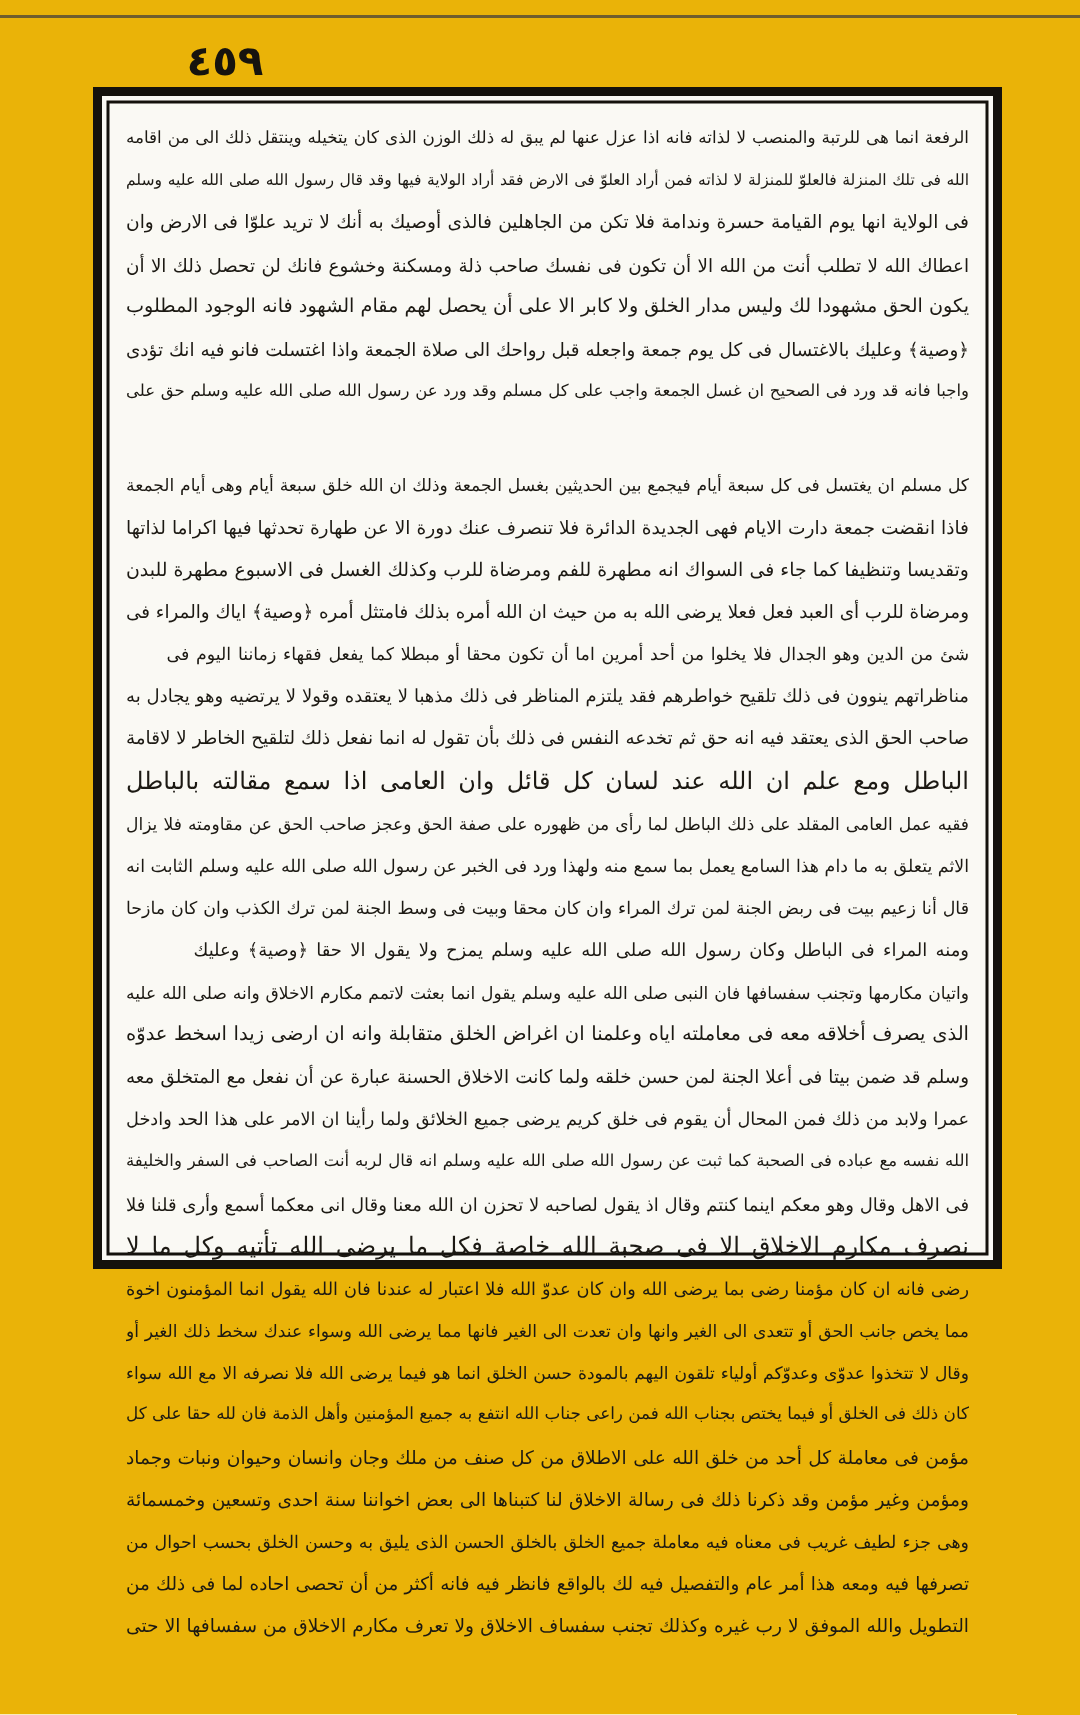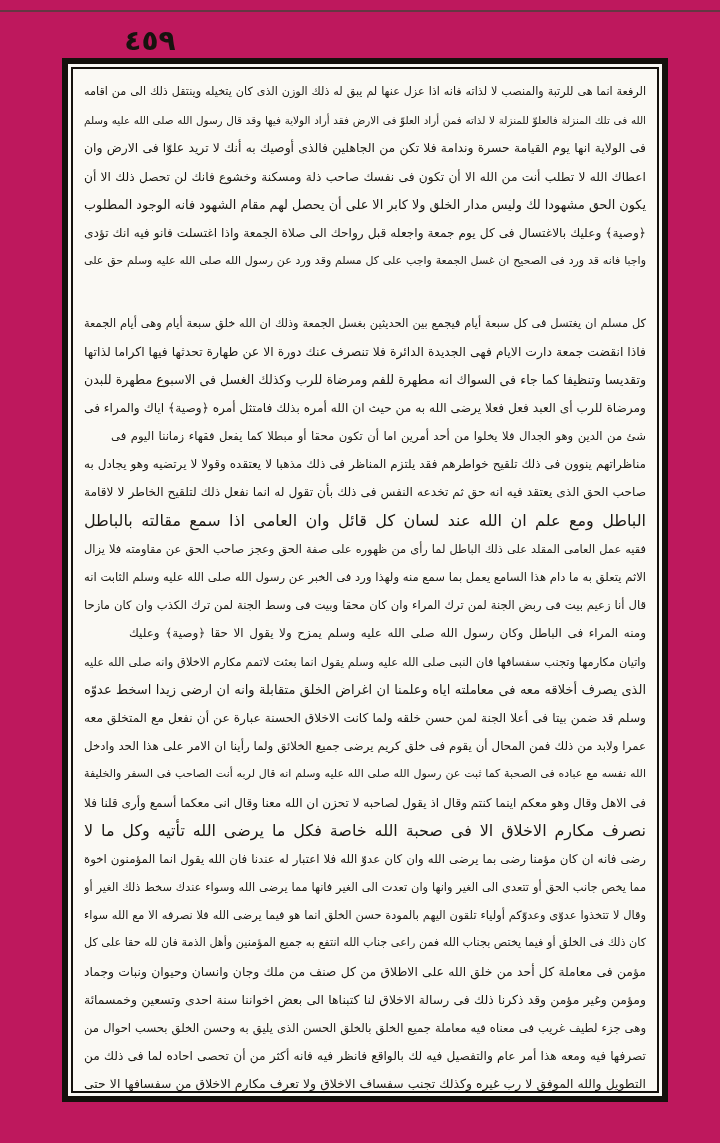--- a/index.html
+++ b/index.html
@@ -1,35 +1,35 @@
 <!DOCTYPE html>
 <html lang="ar"><head>
 <meta charset="utf-8">
 <style>
   html,body{margin:0;padding:0;}
   .screen{
     position:relative;
     width:720px;height:1143px;
-    background:#be185d;
+    background:#eab308;
     overflow:hidden;
     font-family:"DejaVu Sans",sans-serif;
   }
   .scan-edge-line{
     position:absolute;left:0;top:10px;width:720px;height:2px;
     background:#45403a;opacity:.75;
   }
   .page-number{
     position:absolute;left:104px;top:24px;width:92px;
     font-family:"DejaVu Sans",sans-serif;
     font-weight:bold;font-size:28px;line-height:34px;
     color:#16130e;text-align:center;
     letter-spacing:1px;
   }
   .frame-outer{
-    position:absolute;left:62px;top:58px;width:606px;height:1044px;
+    position:absolute;left:62px;top:58px;width:606px;height:788px;
     border:6px solid #14110c;box-sizing:border-box;
     background:#faf9f4;
     text-decoration:underline;
   }
   .frame-inner{
     position:absolute;left:3px;top:3px;right:3px;bottom:3px;
     border:2px solid #14110c;
   }
   .text-block{
     position:absolute;left:11px;top:9px;right:11px;bottom:9px;

